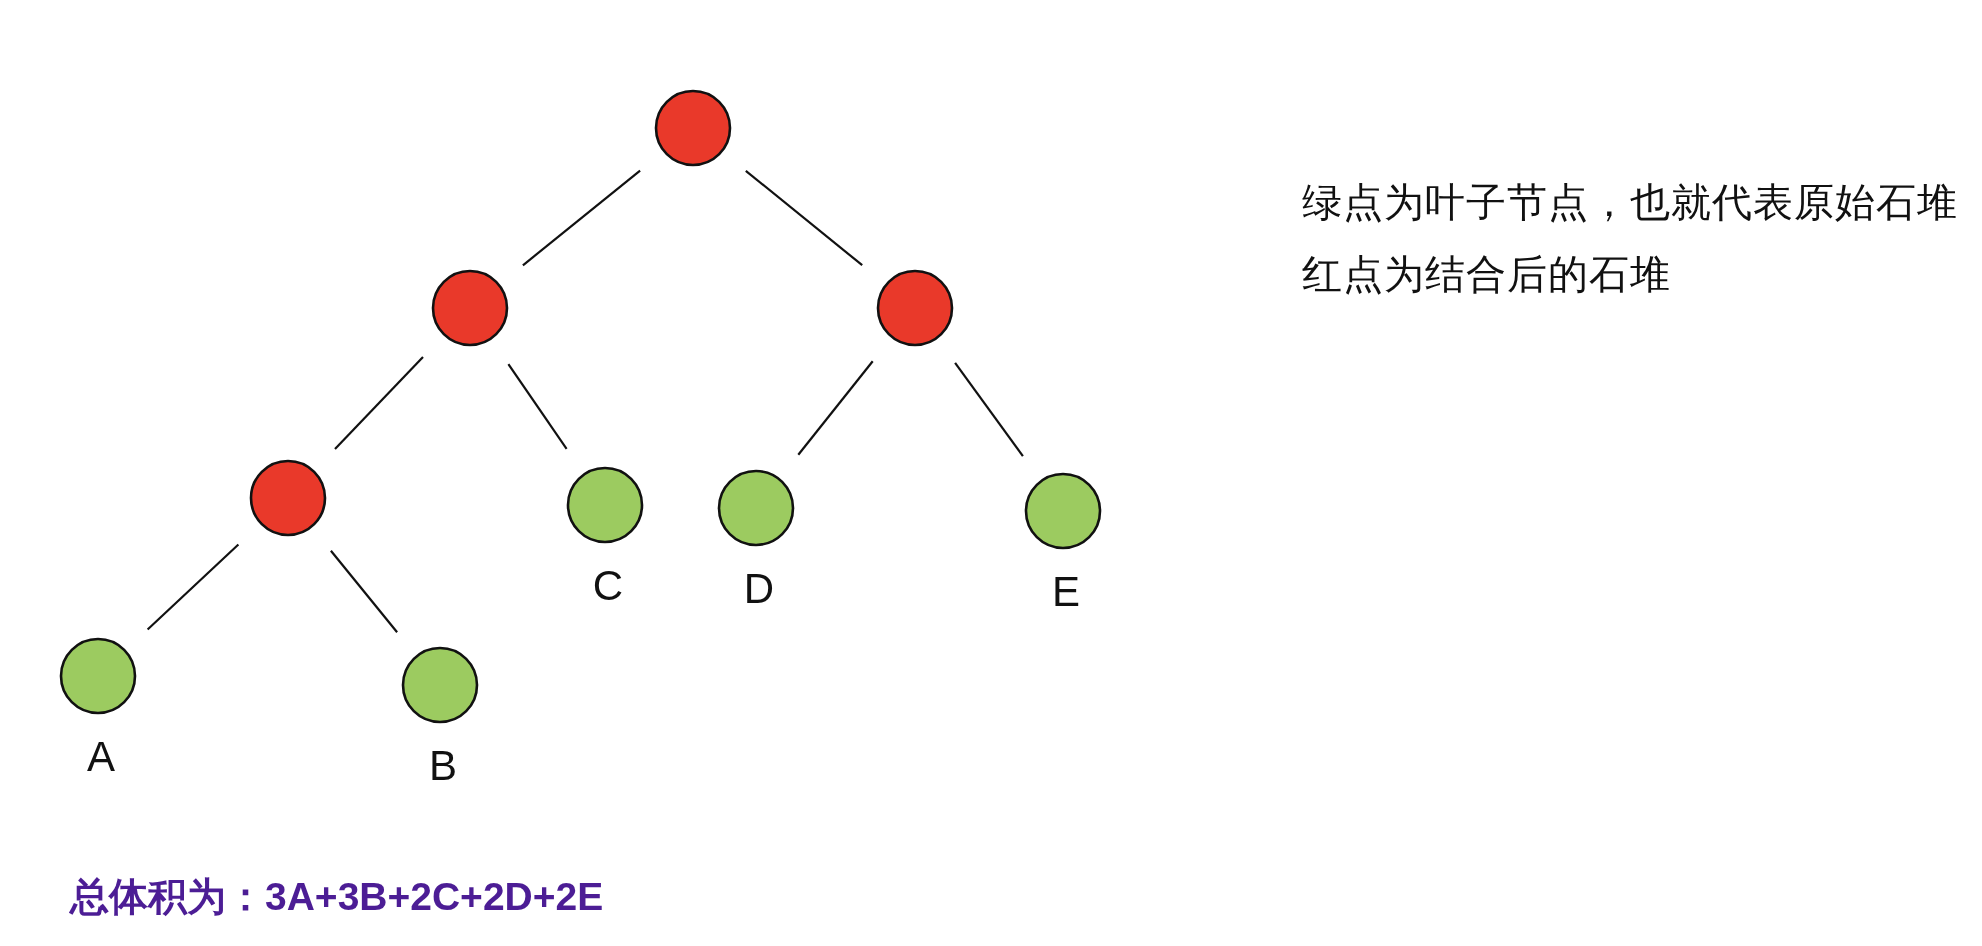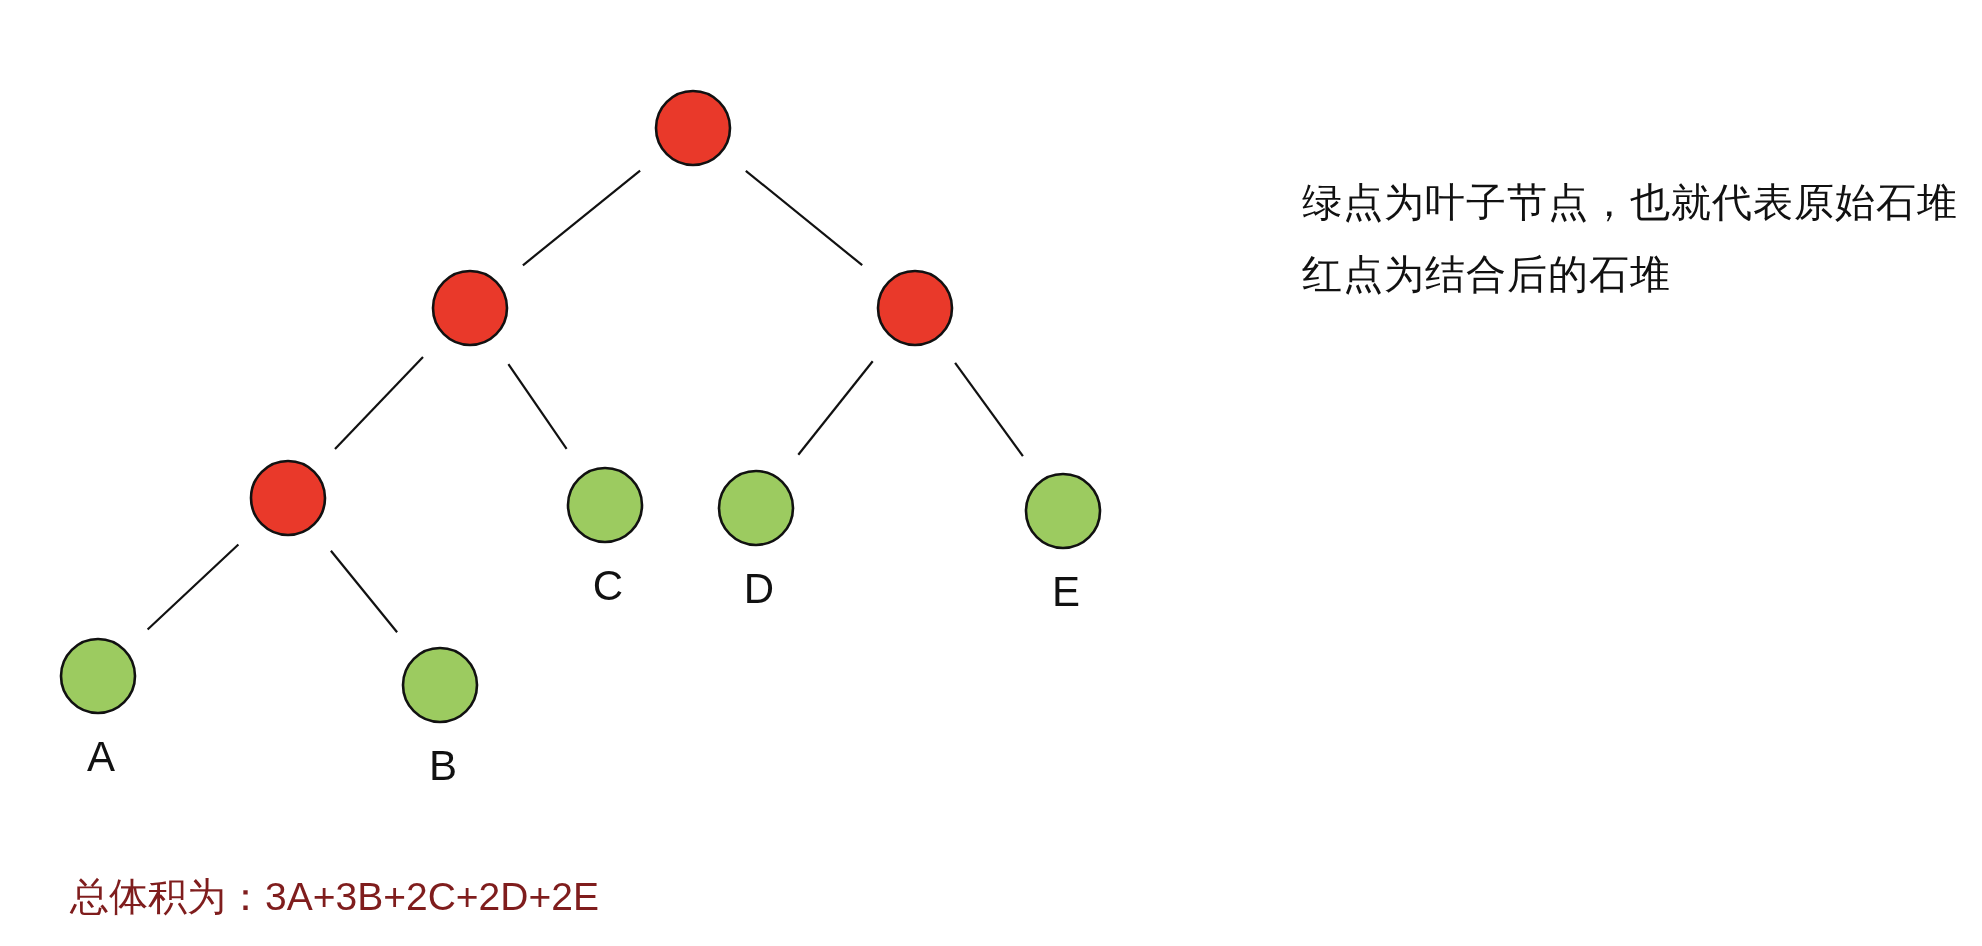--- a/index.html
+++ b/index.html
@@ -29,22 +29,23 @@
     letter-spacing: 1px;
     white-space: nowrap;
   }
   .annotation.line1 { top: 180px; }
   .annotation.line2 { top: 252px; }
   .footer-formula {
     position: absolute;
     left: 70px;
     top: 870px;
     font-size: 39px;
-    color: #7f1d1d;
+    color: #4c1d95;
     white-space: nowrap;
+    font-weight: bold;
   }
 </style>
 </head>
 <body>
 
 <div class="canvas">
   <svg id="tree-svg" width="1982" height="946" viewBox="0 0 1982 946">
       <line x1="640.1" y1="170.7" x2="522.9" y2="265.3" stroke="#111111" stroke-width="2.2"></line>
       <line x1="745.8" y1="170.8" x2="862.2" y2="265.2" stroke="#111111" stroke-width="2.2"></line>
       <line x1="423.0" y1="357.1" x2="335.0" y2="448.9" stroke="#111111" stroke-width="2.2"></line>

